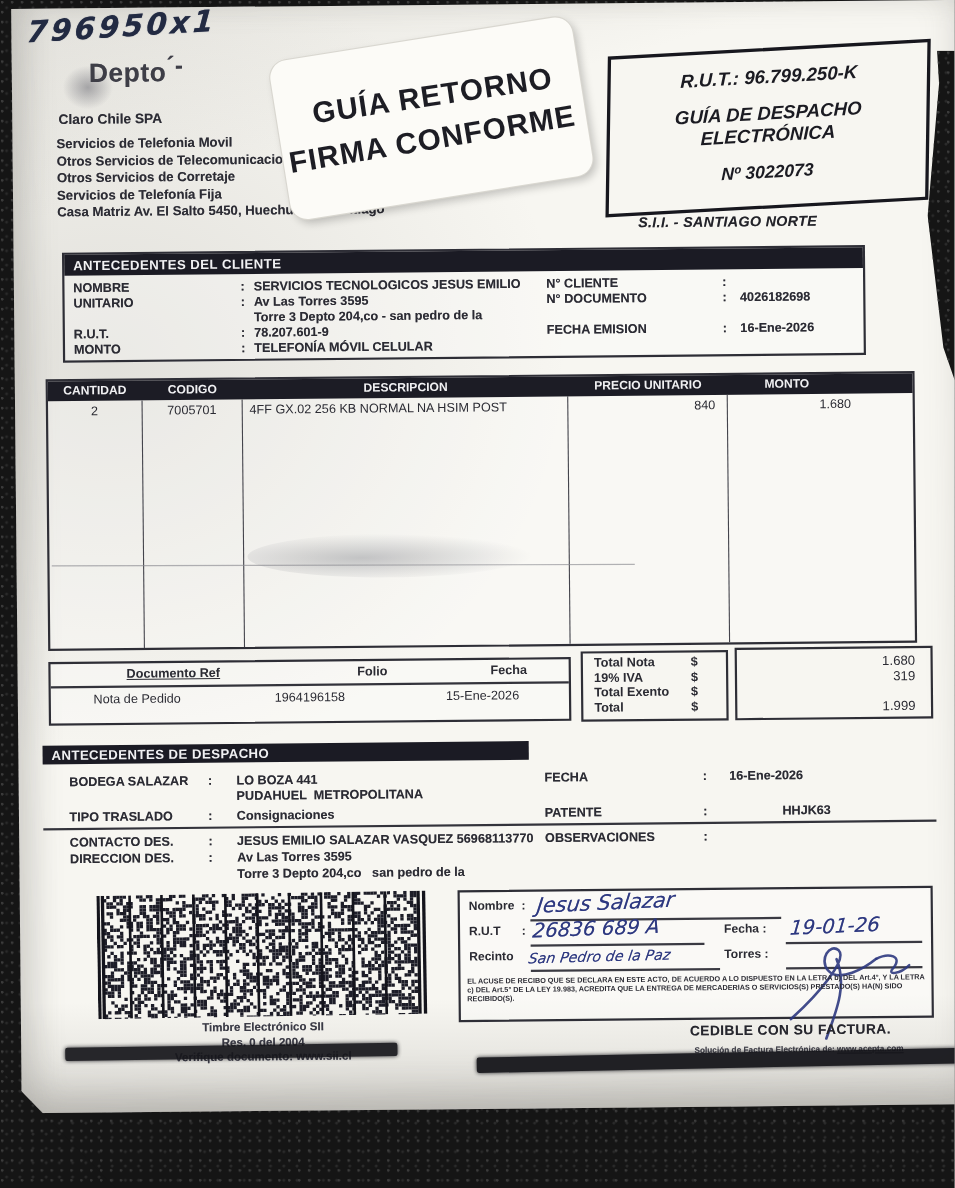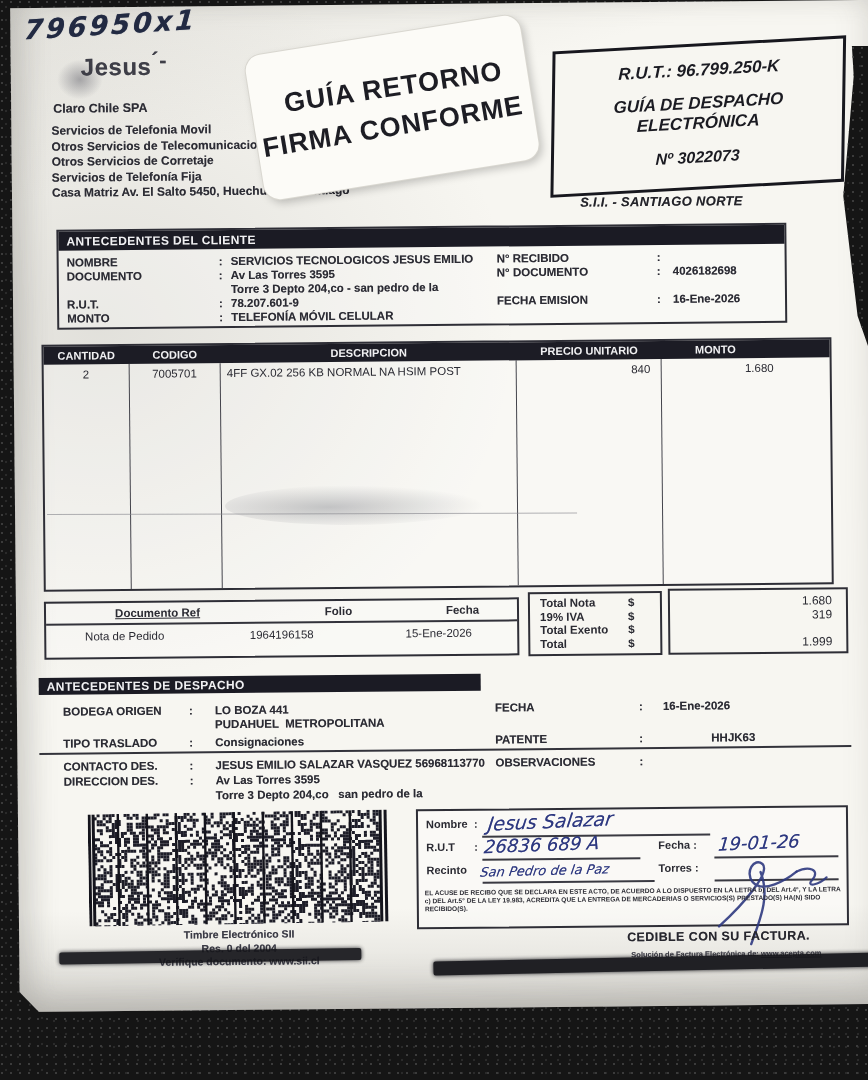--- a/index.html
+++ b/index.html
@@ -96,21 +96,21 @@
 </head>
 <body>
 
 <div class="stage">
   <div class="paper">
 
     <div class="txt hw" style="left:14px;top:2px;font-size:27px;font-weight:bold;color:#222a42;letter-spacing:3px;transform:rotate(-3deg) skewX(-8deg);text-shadow:0 0 .7px rgba(30,38,70,.7);">796950x1</div>
 
     <div class="smudge" style="left:46px;top:52px;width:46px;height:40px;background:radial-gradient(ellipse at 50% 50%, rgba(110,110,118,.55), rgba(110,110,118,0) 70%);"></div>
     <div class="txt" style="left:70px;top:46px;font-size:24px;font-weight:800;color:#3e3e47;letter-spacing:.5px;">
-      <span>Jesus</span><span style="position:relative;top:-7px;font-size:22px;">´-</span>
+      <span>Depto</span><span style="position:relative;top:-7px;font-size:22px;">´-</span>
     </div>
     <div class="txt b" style="left:42px;top:94px;font-size:12.5px;color:#2c2c34;">Claro Chile SPA</div>
     <div class="txt" style="left:40px;top:116px;font-size:12px;font-weight:bold;color:#2c2c34;line-height:15.5px;">
       <div>Servicios de Telefonia Movil</div>
       <div>Otros Servicios de Telecomunicaciones</div>
       <div>Otros Servicios de Corretaje</div>
       <div>Servicios de Telefonía Fija</div>
       <div>Casa Matriz Av. El Salto 5450, Huechuraba, Santiago</div>
     </div>
 
@@ -127,34 +127,34 @@
     </div>
     <div class="txt b i" style="left:568px;top:192px;font-size:13px;color:#232329;letter-spacing:.3px;">S.I.I. - SANTIAGO NORTE</div>
 
     <div class="box" style="left:44px;top:222px;width:730px;height:100px;background:rgba(255,255,255,.3);">
       <div class="bar" style="height:19px;">ANTECEDENTES DEL CLIENTE</div>
       <div style="position:relative;height:79px;">
         <div class="txt lbl" style="left:8px;top:6px;">NOMBRE</div>
         <div class="txt val" style="left:160px;top:6px;"><span>:</span></div>
         <div class="txt val" style="left:172px;top:6px;">SERVICIOS TECNOLOGICOS JESUS EMILIO</div>
 
-        <div class="txt lbl" style="left:8px;top:20px;">DOCUMENTO</div>
+        <div class="txt lbl" style="left:8px;top:20px;">UNITARIO</div>
         <div class="txt val" style="left:160px;top:20px;"><span>:</span></div>
         <div class="txt val" style="left:172px;top:20px;">Av Las Torres 3595</div>
         <div class="txt val" style="left:172px;top:34px;">Torre 3 Depto 204,co -  san pedro de la</div>
 
         <div class="txt lbl" style="left:8px;top:48px;">R.U.T.</div>
         <div class="txt val" style="left:160px;top:48px;"><span>:</span></div>
         <div class="txt val" style="left:172px;top:48px;">78.207.601-9</div>
 
         <div class="txt lbl" style="left:8px;top:62px;">MONTO</div>
         <div class="txt val" style="left:160px;top:62px;"><span>:</span></div>
         <div class="txt val" style="left:172px;top:62px;">TELEFONÍA MÓVIL CELULAR</div>
 
-        <div class="txt lbl" style="left:438px;top:6px;">N° RECIBIDO</div>
+        <div class="txt lbl" style="left:438px;top:6px;">N° CLIENTE</div>
         <div class="txt val" style="left:598px;top:6px;"><span>:</span></div>
         <div class="txt val" style="left:614px;top:6px;"></div>
 
         <div class="txt lbl" style="left:438px;top:20px;">N° DOCUMENTO</div>
         <div class="txt val" style="left:598px;top:20px;"><span>:</span></div>
         <div class="txt val" style="left:614px;top:20px;">4026182698</div>
 
         <div class="txt lbl" style="left:438px;top:48px;">FECHA EMISION</div>
         <div class="txt val" style="left:598px;top:48px;"><span>:</span></div>
         <div class="txt val" style="left:614px;top:48px;">16-Ene-2026</div>
@@ -220,21 +220,21 @@
     </div>
     <div class="box tot-r">
       <div class="trow">1.680</div>
       <div class="trow">319</div>
       <div class="trow"></div>
       <div class="trow">1.999</div>
     </div>
 
     <div class="bar" style="position:absolute;left:22px;top:670px;width:442px;height:17px;">ANTECEDENTES DE DESPACHO</div>
 
-    <div class="txt lbl" style="left:46px;top:698px;">BODEGA ORIGEN</div>
+    <div class="txt lbl" style="left:46px;top:698px;">BODEGA SALAZAR</div>
     <div class="txt val" style="left:172px;top:698px;"><span>:</span></div>
     <div class="txt val" style="left:198px;top:698px;">LO BOZA 441</div>
     <div class="txt val" style="left:198px;top:712px;white-space:pre;">PUDAHUEL  METROPOLITANA</div>
 
     <div class="txt lbl" style="left:46px;top:730px;">TIPO TRASLADO</div>
     <div class="txt val" style="left:172px;top:730px;"><span>:</span></div>
     <div class="txt val" style="left:198px;top:730px;">Consignaciones</div>
 
     <div class="txt lbl" style="left:478px;top:698px;">FECHA</div>
     <div class="txt val" style="left:622px;top:698px;"><span>:</span></div>

